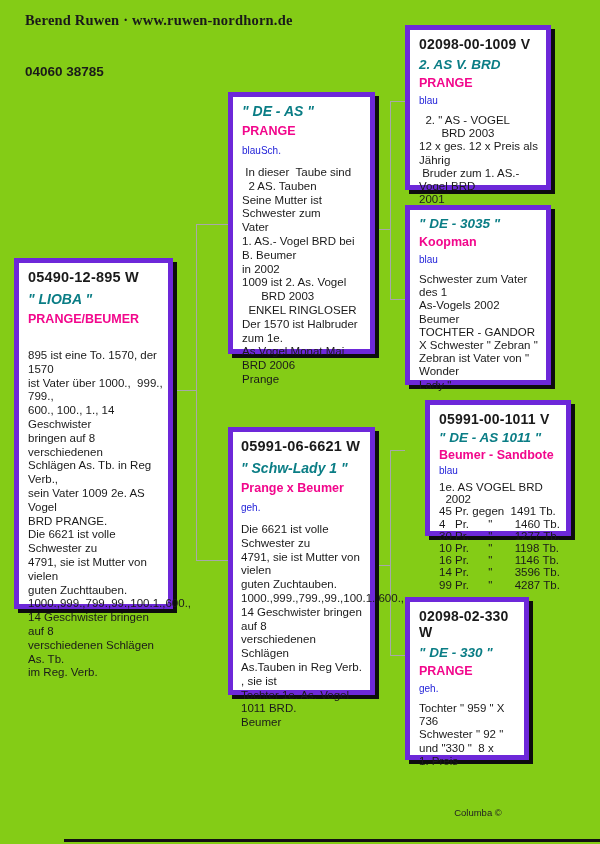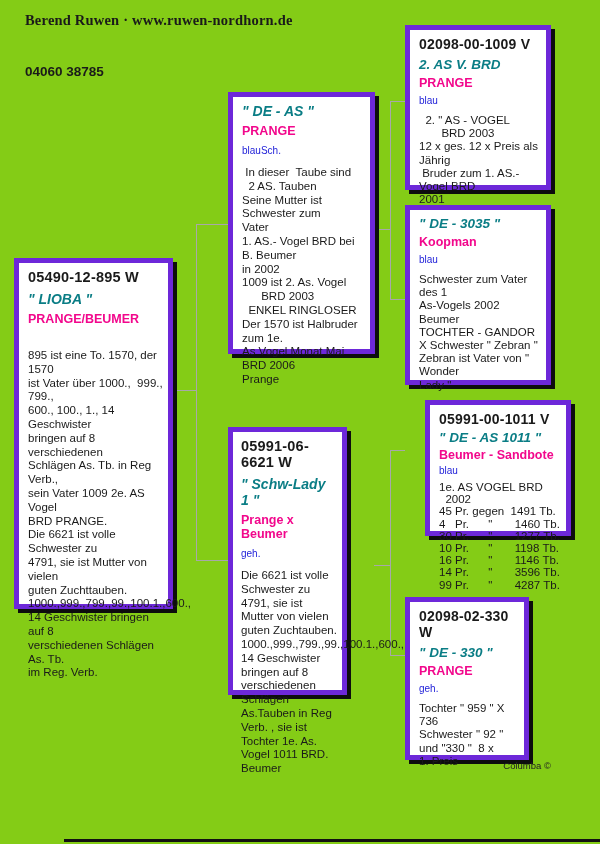--- a/index.html
+++ b/index.html
@@ -34,21 +34,21 @@
   .box.compact .ring{margin-bottom:3px;}
   .box.compact .pname{margin-bottom:3px;}
   .box.compact .breeder{margin-bottom:3px;}
   .box.compact .colorline{min-height:13px; margin-bottom:3px;}
   .box.compact .bodytxt{line-height:12.2px;}
   .box.subject .colorline{min-height:10px;}
 
   
   .ln{position:absolute; background:#a8a8a8;}
 
-  .credit{position:absolute; left:405px; top:760px; width:146px; text-align:right;
+  .credit{position:absolute; left:405px; top:807px; width:146px; text-align:center;
           font-size:9.5px; color:#222;}
   .scan-edge{position:absolute; left:64px; top:839px; width:536px; height:3px; background:#111;}
 </style>
 </head>
 <body>
 
 <div class="page" style="--teal: #0a7d85; --magenta: #f2078c; --blue: #2323d9;">
 
   <div class="hdr1">Berend Ruwen  ·  www.ruwen-nordhorn.de</div>
   <div class="hdr3">04060 38785</div>
@@ -100,21 +100,21 @@
 1. AS.- Vogel BRD bei B. Beumer
 in 2002
 1009 ist 2. As. Vogel
       BRD 2003
   ENKEL RINGLOSER
 Der 1570 ist Halbruder zum 1e.
 As Vogel Monat Mai BRD 2006
 Prange</div>
   </div>
 
-  <div class="box" style="left:228px; top:427px; width:119px; height:268px;padding-left:8px;">
+  <div class="box" style="left:228px; top:427px; width:147px; height:268px;padding-left:8px;">
     <div class="ring">05991-06-6621 W</div>
     <div class="pname">" Schw-Lady 1 "</div>
     <div class="breeder">Prange x Beumer</div>
     <div class="colorline">geh.</div>
     <div class="bodytxt">Die 6621 ist volle Schwester zu
 4791, sie ist Mutter von vielen
 guten Zuchtauben.
 1000.,999.,799.,99.,100.1.,600.,
 14 Geschwister bringen auf 8
 verschiedenen  Schlägen

